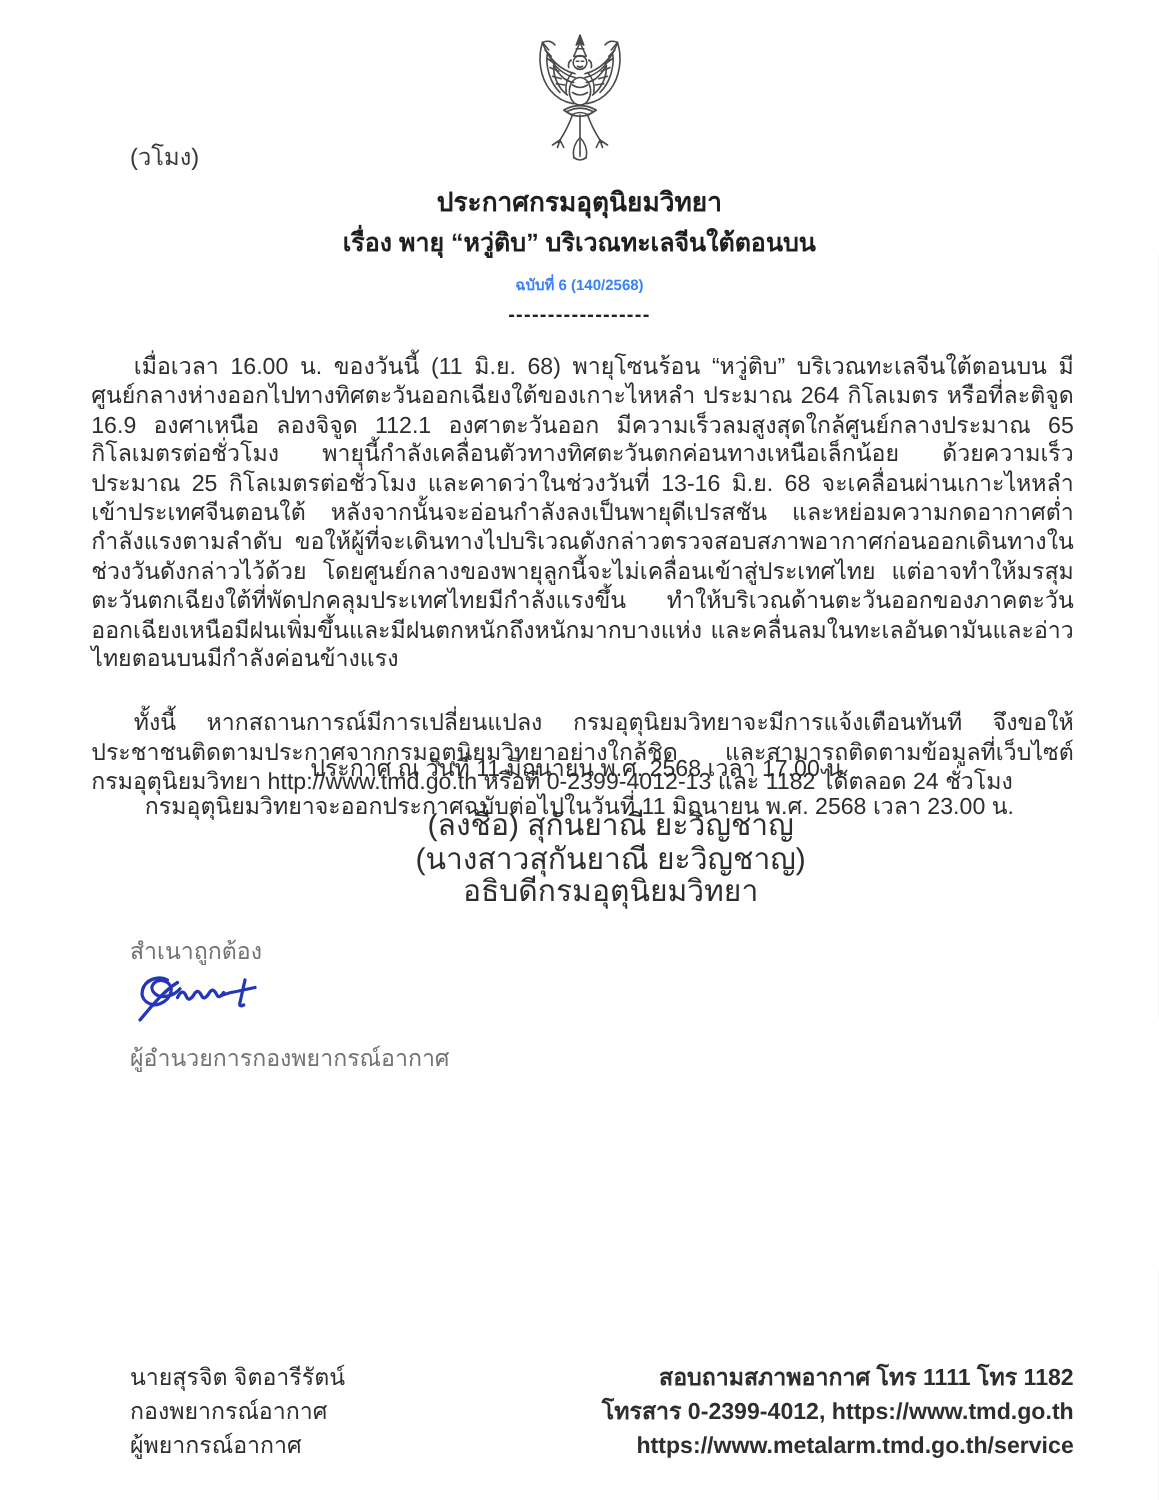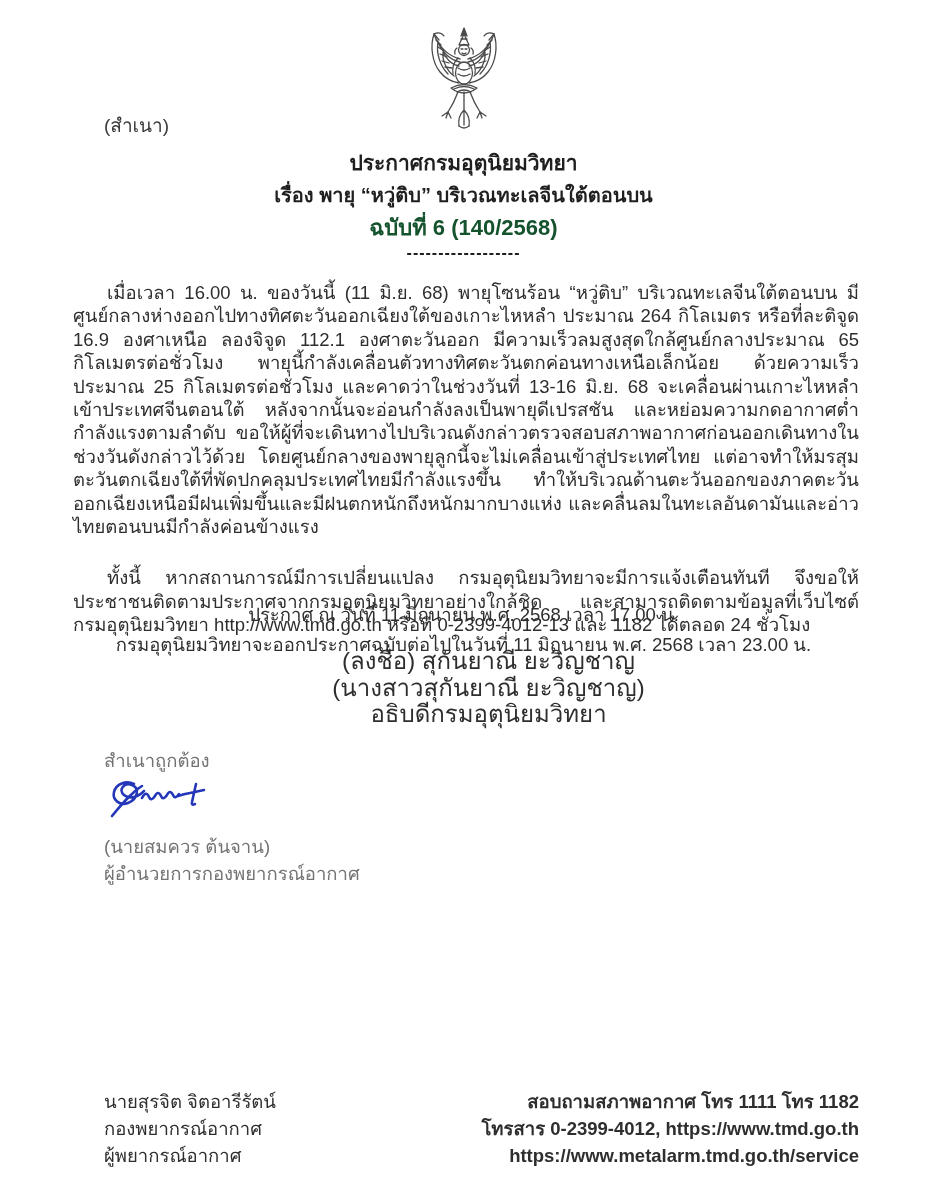--- a/index.html
+++ b/index.html
@@ -18,21 +18,21 @@
   }
   .copy-label{
     position:absolute;left:104px;top:110px;
     font-size:19px;color:#3a3a3a;
   }
   .title-block{
     position:absolute;top:146px;left:0;right:0;text-align:center;
   }
   .title-line{font-weight:bold;font-size:21px;line-height:33px;color:#1f1f1f;}
   .subject-line{font-weight:bold;font-size:20px;line-height:33px;color:#1f1f1f;}
-  .issue-line{font-weight:bold;font-size:22px;line-height:32px;color:#14532d;}
+  .issue-line{font-weight:bold;font-size:12px;line-height:32px;color:#3b82f6;}
   .divider{
     position:absolute;top:244px;left:0;right:0;text-align:center;
     font-weight:bold;font-size:16px;letter-spacing:1px;color:#1f1f1f;
   }
   .body-text{
     position:absolute;left:73px;right:68px;top:281px;
     font-size:18.5px;line-height:23.4px;text-align:justify;
     color:#2e2e2e;
   }
   .body-text p{margin:0;text-indent:34px;}
@@ -103,21 +103,21 @@
 
       <path d="M38 66 C35 74 32 80 28 86 M50 66 C53 74 56 80 60 86"></path>
 
       <path d="M28 86 L22 90 M28 86 L26 92 M28 86 L31 92 M60 86 L66 90 M60 86 L62 92 M60 86 L57 92"></path>
 
       <path d="M44 66 L44 84 M44 84 C40 88 38 94 39 100 M44 84 C48 88 50 94 49 100 M44 86 L44 99"></path>
       <path d="M39 100 Q44 104 49 100"></path>
     </svg>
   </div>
 
-  <div class="copy-label">(สำเนา)</div>
+  <div class="copy-label">(วโมง)</div>
 
   <div class="title-block">
     <div class="title-line">ประกาศกรมอุตุนิยมวิทยา</div>
     <div class="subject-line">เรื่อง พายุ “หวู่ติบ” บริเวณทะเลจีนใต้ตอนบน</div>
     <div class="issue-line">ฉบับที่ 6 (140/2568)</div>
   </div>
 
   <div class="divider">------------------</div>
 
   <div class="body-text">
@@ -141,21 +141,20 @@
   <div class="cert-block">
     <div>สำเนาถูกต้อง</div>
     <span class="cert-sig">
       <svg width="110" height="48" viewBox="0 0 110 48" fill="none" stroke="#2437b8" stroke-width="2.6" stroke-linecap="round" stroke-linejoin="round">
         <path d="M26 8 C18 4 8 8 6 16 C4 24 12 30 20 27 C30 23 32 12 24 9 C16 6 10 14 16 19 C22 24 32 20 36 15"></path>
         <path d="M4 40 C14 28 24 16 34 10"></path>
         <path d="M34 22 q4 -8 7 -1 q2 5 6 -1 q3 -6 6 0 q2 5 6 -1 q3 -6 6 0 q2 5 6 -1"></path>
         <path d="M70 20 q6 -2 12 -3 l14 -3 M88 8 L84 26 q-1 4 3 2"></path>
       </svg>
     </span>
-    <div>(นายสมควร ต้นจาน)</div>
     <div>ผู้อำนวยการกองพยากรณ์อากาศ</div>
   </div>
 
   <div class="footer-left">
     <div>นายสุรจิต จิตอารีรัตน์</div>
     <div>กองพยากรณ์อากาศ</div>
     <div>ผู้พยากรณ์อากาศ</div>
   </div>
 
   <div class="footer-right">

